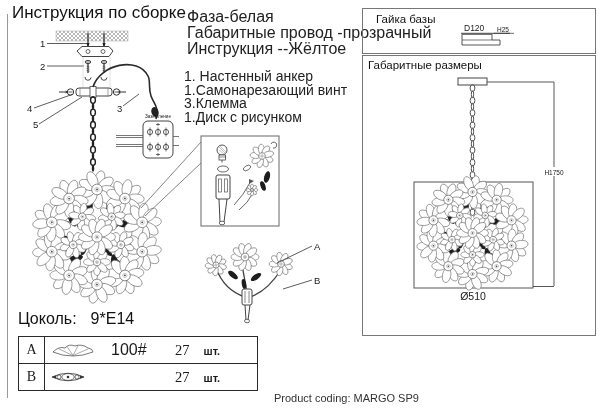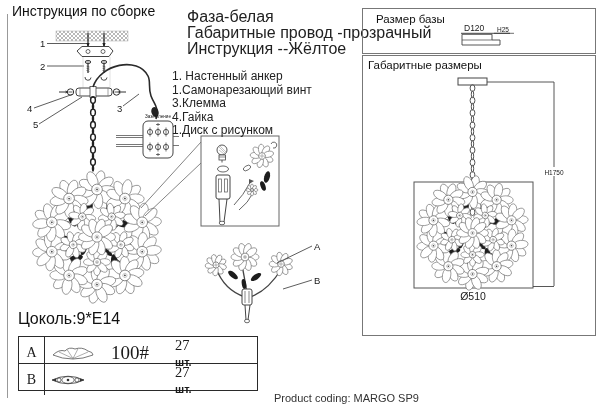--- a/index.html
+++ b/index.html
@@ -1,37 +1,37 @@
 <!DOCTYPE html>
 <html><head>
 <meta charset="utf-8">
 <style>
   html,body{margin:0;padding:0;background:#e8e8e8;}
   .canvas{position:relative;width:600px;height:414px;background:#ffffff;overflow:hidden;
           font-family:"Liberation Sans",sans-serif;color:#1a1a1a;}
   .abs{position:absolute;}
-  .title{left:12px;top:3px;font-size:14px;color:#111;}
+  .title{left:12px;top:3px;font-size:17px;color:#111;}
   .wiring{left:187px;top:9px;font-size:16px;line-height:16px;color:#222;}
-  .parts{left:172px;top:70px;font-size:12px;line-height:13.5px;color:#222;}
+  .parts{left:184px;top:70px;font-size:14px;line-height:13.5px;color:#222;}
   .boxed{border:1px solid #777;background:transparent;}
   .box1{left:362px;top:8px;width:232px;height:44px;}
   .box2{left:362px;top:55px;width:232px;height:279px;}
   .boxtitle{position:absolute;font-size:11.5px;color:#111;white-space:nowrap;}
   .bt1{left:13px;top:4px;}
   .bt2{left:5px;top:3px;}
   .socketline{left:18px;top:310px;font-size:16px;color:#111;}
-  .socketline .val{}
+  .socketline .val{margin-left:14px;}
   .ptable{left:18px;top:336px;width:238px;border:1.5px solid #2a2a2a;background:#fff;}
   .prow{display:grid;grid-template-columns:26px 66px 64px 1fr;align-items:center;height:26px;}
   .prow + .prow{border-top:1.2px solid #2a2a2a;}
   .pletter{border-right:1.2px solid #2a2a2a;height:100%;display:flex;align-items:center;justify-content:center;
            font-family:"Liberation Serif",serif;font-size:14px;}
   .picon{display:flex;align-items:center;padding-left:5px;}
-  .psize{font-family:Liberation Serif, serif;font-size:19px;}
-  .pqty{display:flex;align-items:baseline;justify-content:flex-start;padding-right:36px;gap:2px;flex-direction:column;}
+  .psize{font-family:Liberation Sans, sans-serif;font-size:16px;}
+  .pqty{display:flex;align-items:baseline;justify-content:flex-start;padding-right:36px;gap:14px;}
   .qnum{font-family:"Liberation Serif",serif;font-size:14.5px;}
   .qunit{font-size:11px;font-weight:bold;}
   .footer{left:226px;top:392px;font-size:11px;color:#333;margin-left:48px;}
   svg.art{position:absolute;left:0;top:0;pointer-events:none;}
   svg text{fill:#1a1a1a;font-family:"Liberation Sans",sans-serif;}
 </style>
 </head>
 <body>
 
 <div class="canvas">
@@ -771,26 +771,25 @@
   <div class="abs wiring">
     <div>Фаза-белая</div>
     <div>Габаритные провод -прозрачный</div>
     <div>Инструкция --Жёлтое</div>
   </div>
 
   <div class="abs parts">
     <div>1. Настенный анкер</div>
     <div>1.Самонарезающий винт</div>
     <div>3.Клемма</div>
-    <div>4.Гайка</div>
     <div>1.Диск с рисунком</div>
   </div>
 
   <div class="abs boxed box1">
-    <span class="boxtitle bt1">Размер базы</span>
+    <span class="boxtitle bt1">Гайка базы</span>
   </div>
 
   <div class="abs boxed box2">
     <span class="boxtitle bt2">Габаритные размеры</span>
   </div>
 
   <div class="abs socketline">
     <span>Цоколь:</span><span class="val">9*E14</span>
   </div>
 

